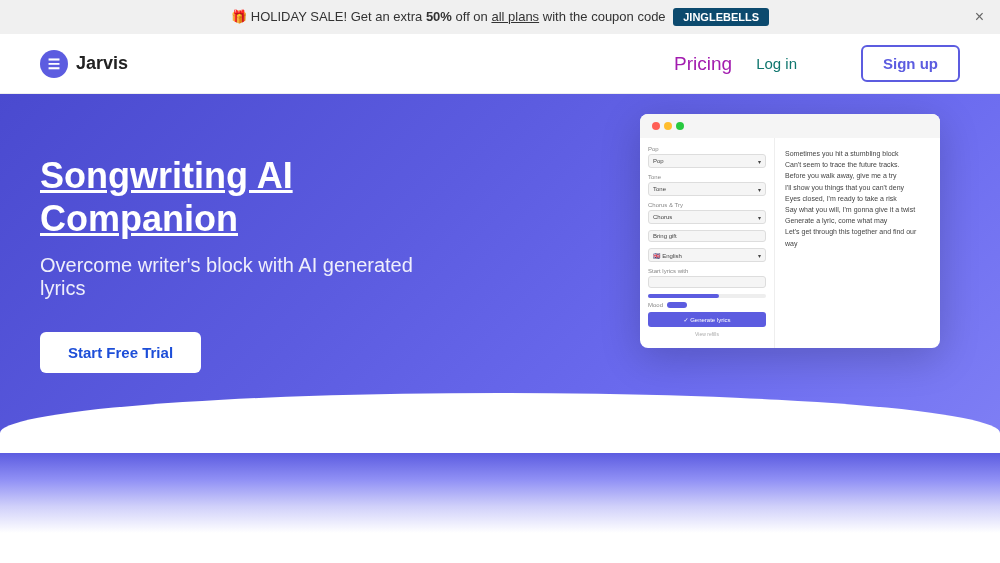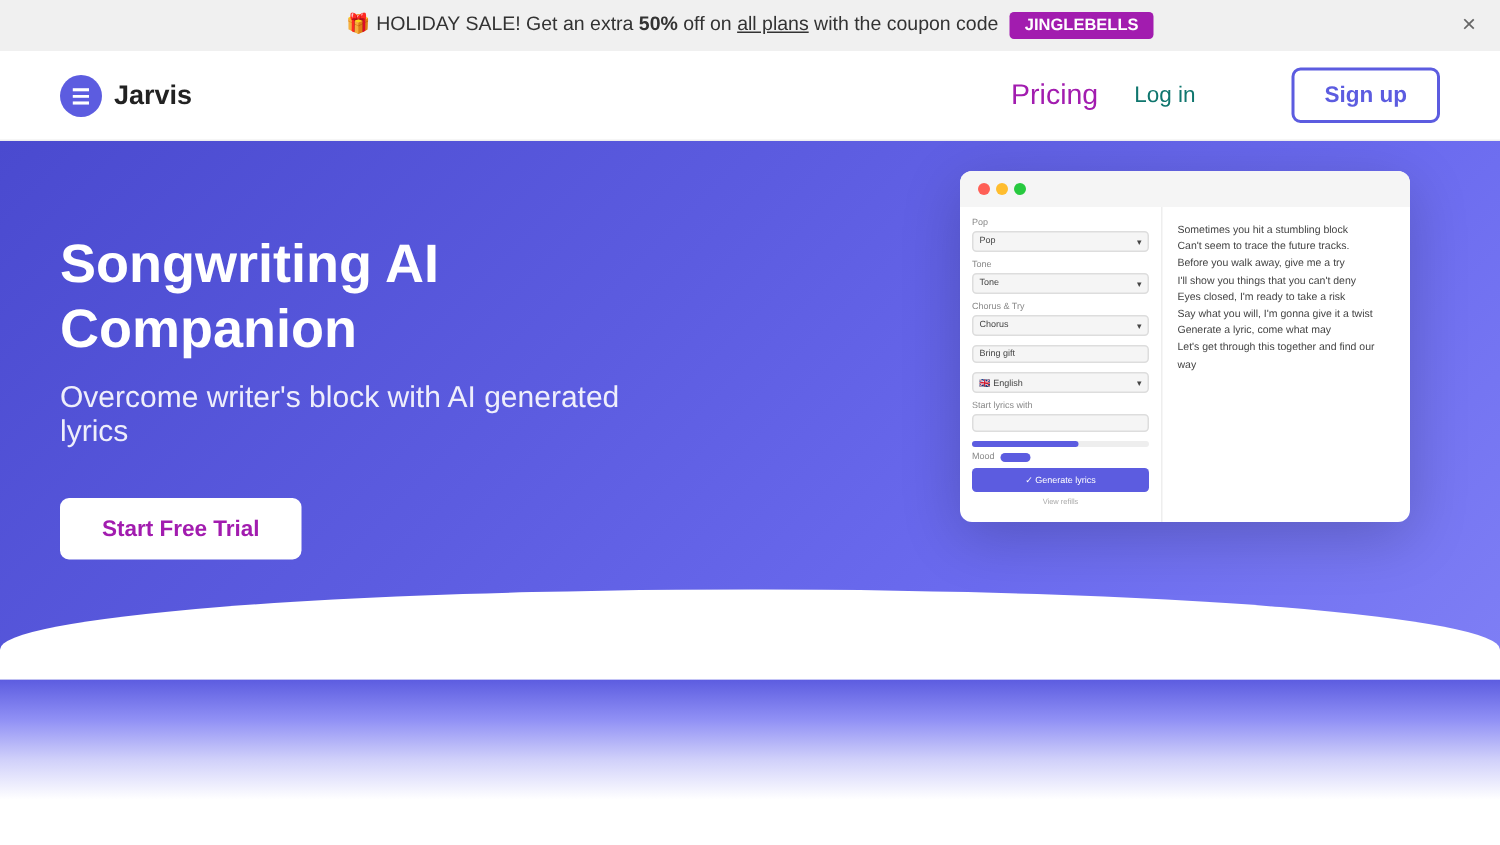--- a/index.html
+++ b/index.html
@@ -10,21 +10,21 @@
       background: #f0f0f0;
       text-align: center;
       padding: 8px 16px;
       font-size: 13px;
       color: #333;
       position: relative;
     }
     .banner strong { font-weight: 700; }
     .coupon-badge {
       display: inline-block;
-      background: #a21caf;
+      background: #0c4a6e;
       color: white;
       font-size: 11px;
       font-weight: 700;
       padding: 3px 10px;
       border-radius: 3px;
       margin-left: 4px;
     }
     .banner-close {
       position: absolute;
       right: 16px;
@@ -118,33 +118,34 @@
     .hero-content {
       max-width: 400px;
       color: white;
       z-index: 2;
     }
     .hero-title {
       font-size: 36px;
       font-weight: 700;
       line-height: 1.2;
       margin-bottom: 14px;
+      text-decoration: underline;
     }
     .hero-subtitle {
       font-size: 20px;
       opacity: 0.9;
       margin-bottom: 32px;
     }
     .hero-buttons {
       display: flex;
       gap: 16px;
     }
     .btn-trial {
       background: white;
-      color: #a21caf;
+      color: #1d4ed8;
       border: none;
       padding: 12px 28px;
       border-radius: 6px;
       font-size: 15px;
       font-weight: 600;
       cursor: pointer;
     }
     .btn-learn {
       background: transparent;
       color: white;

